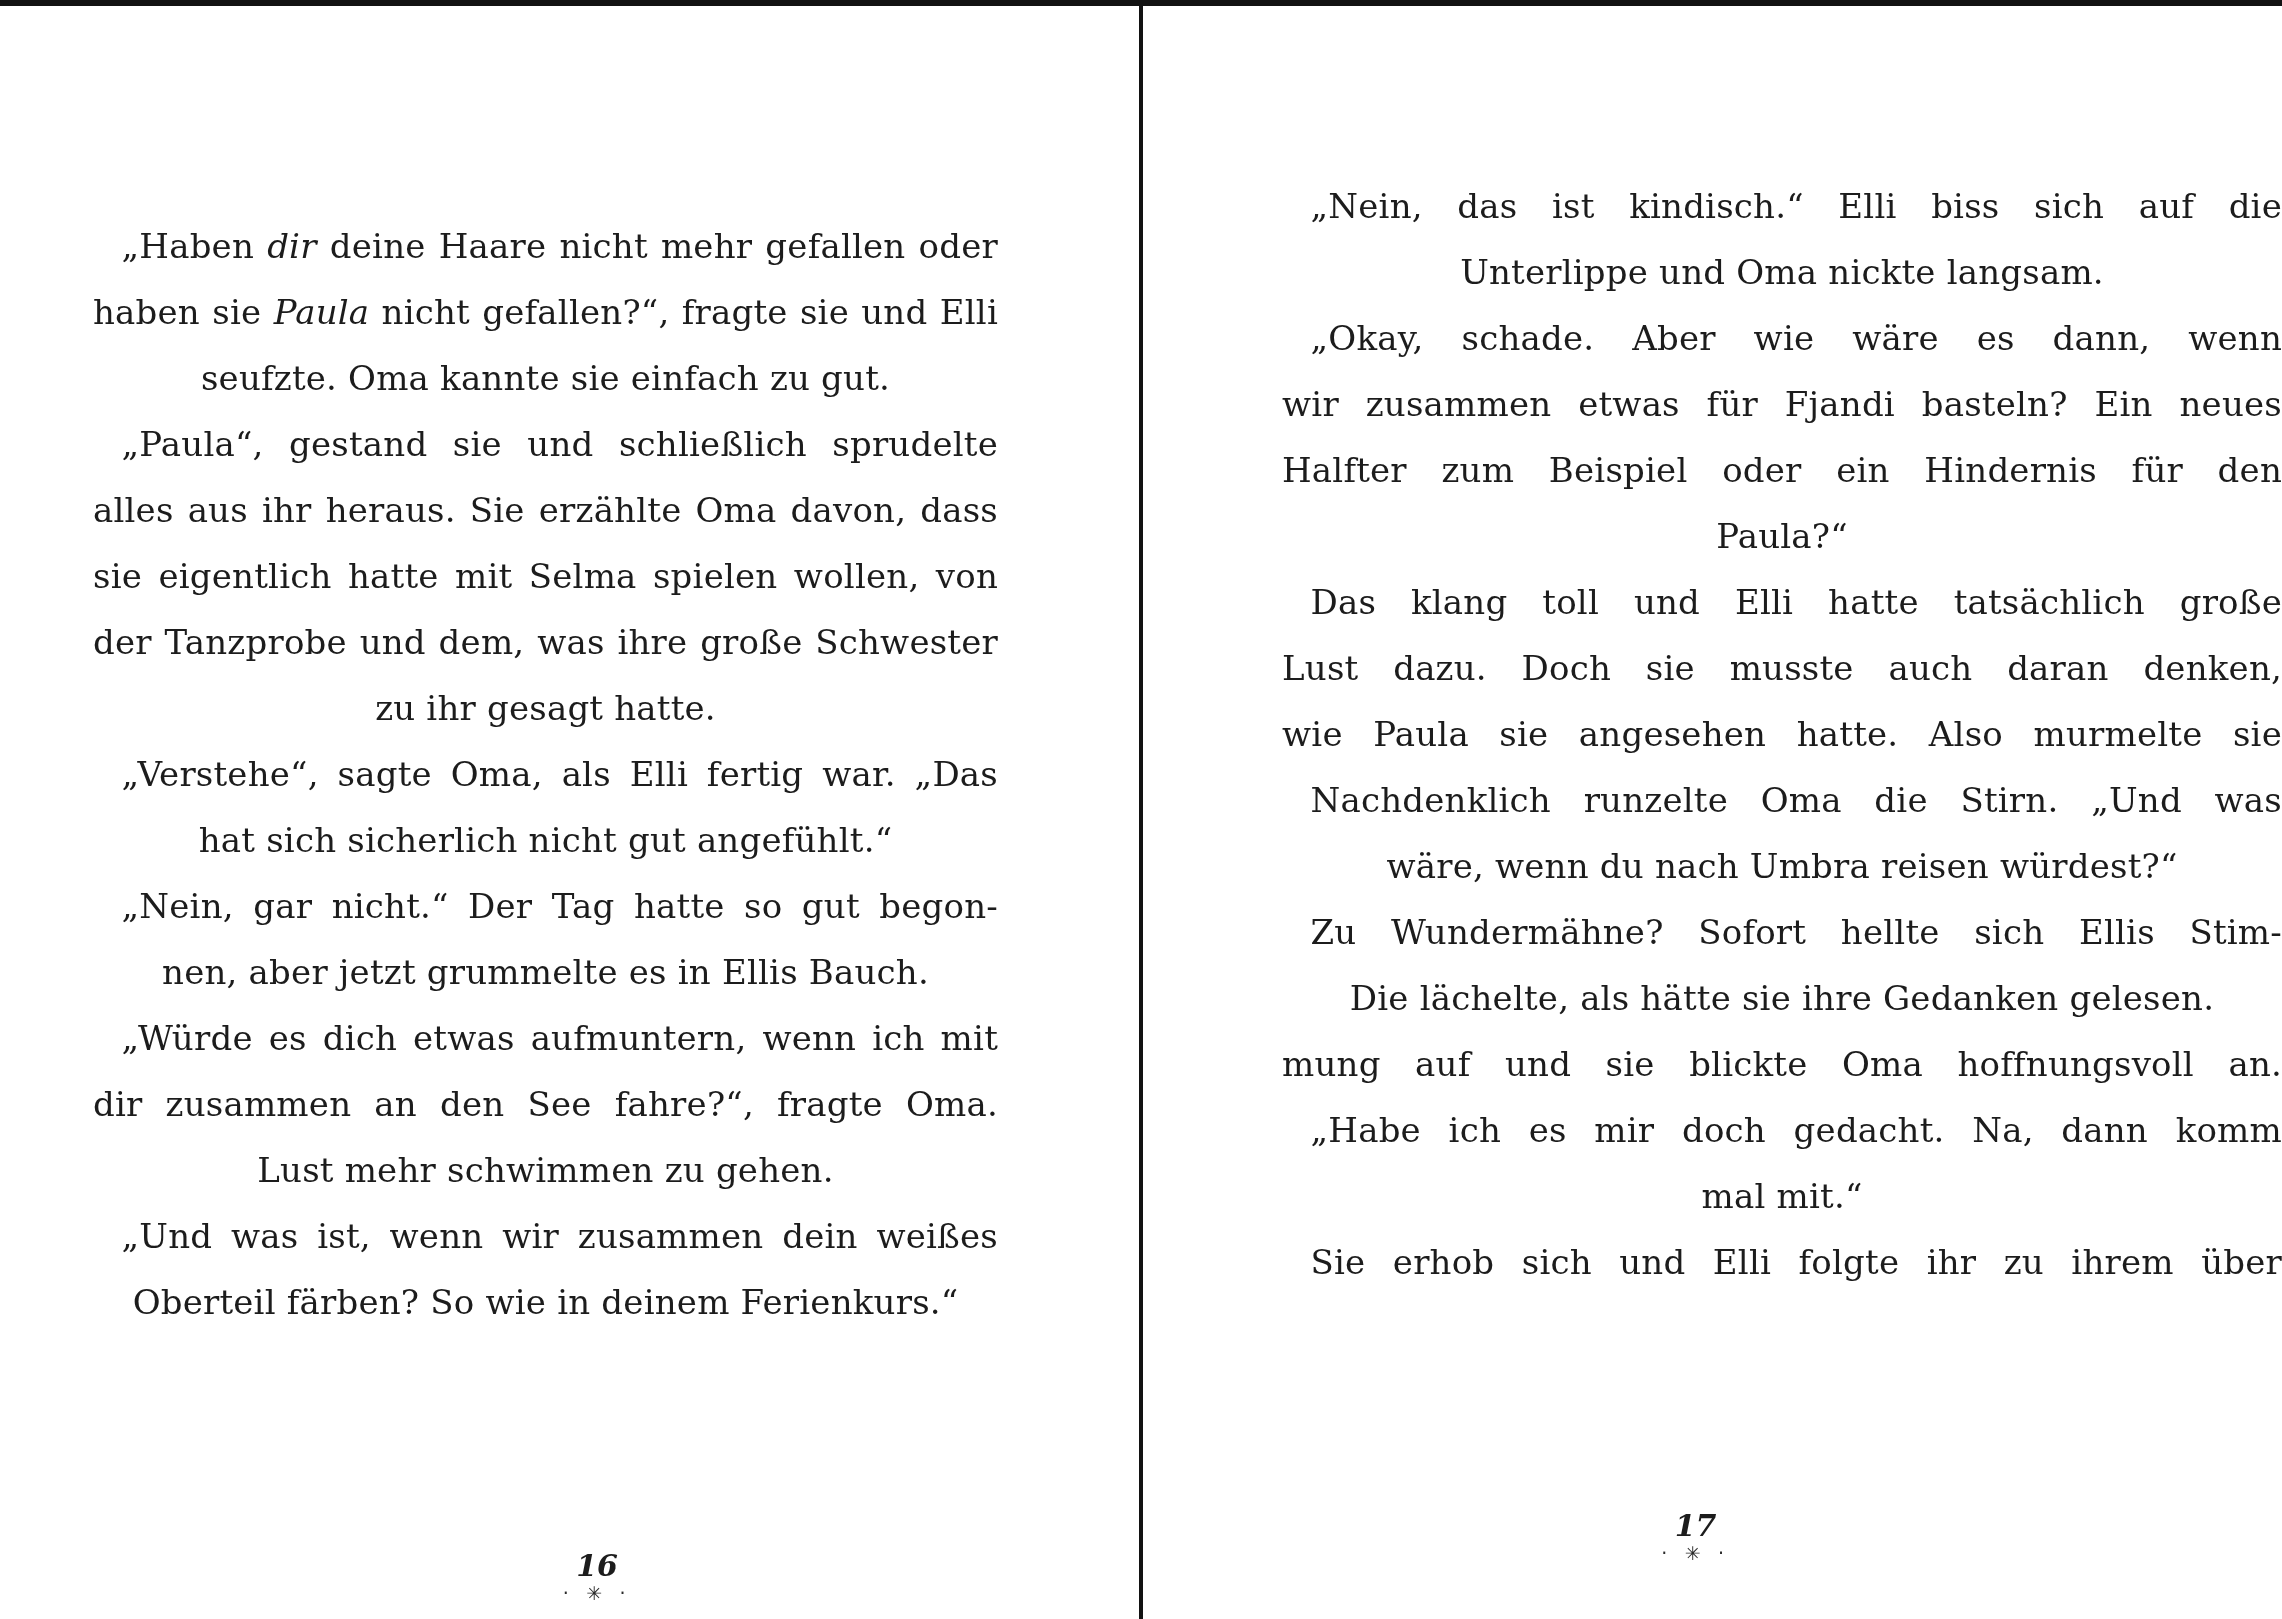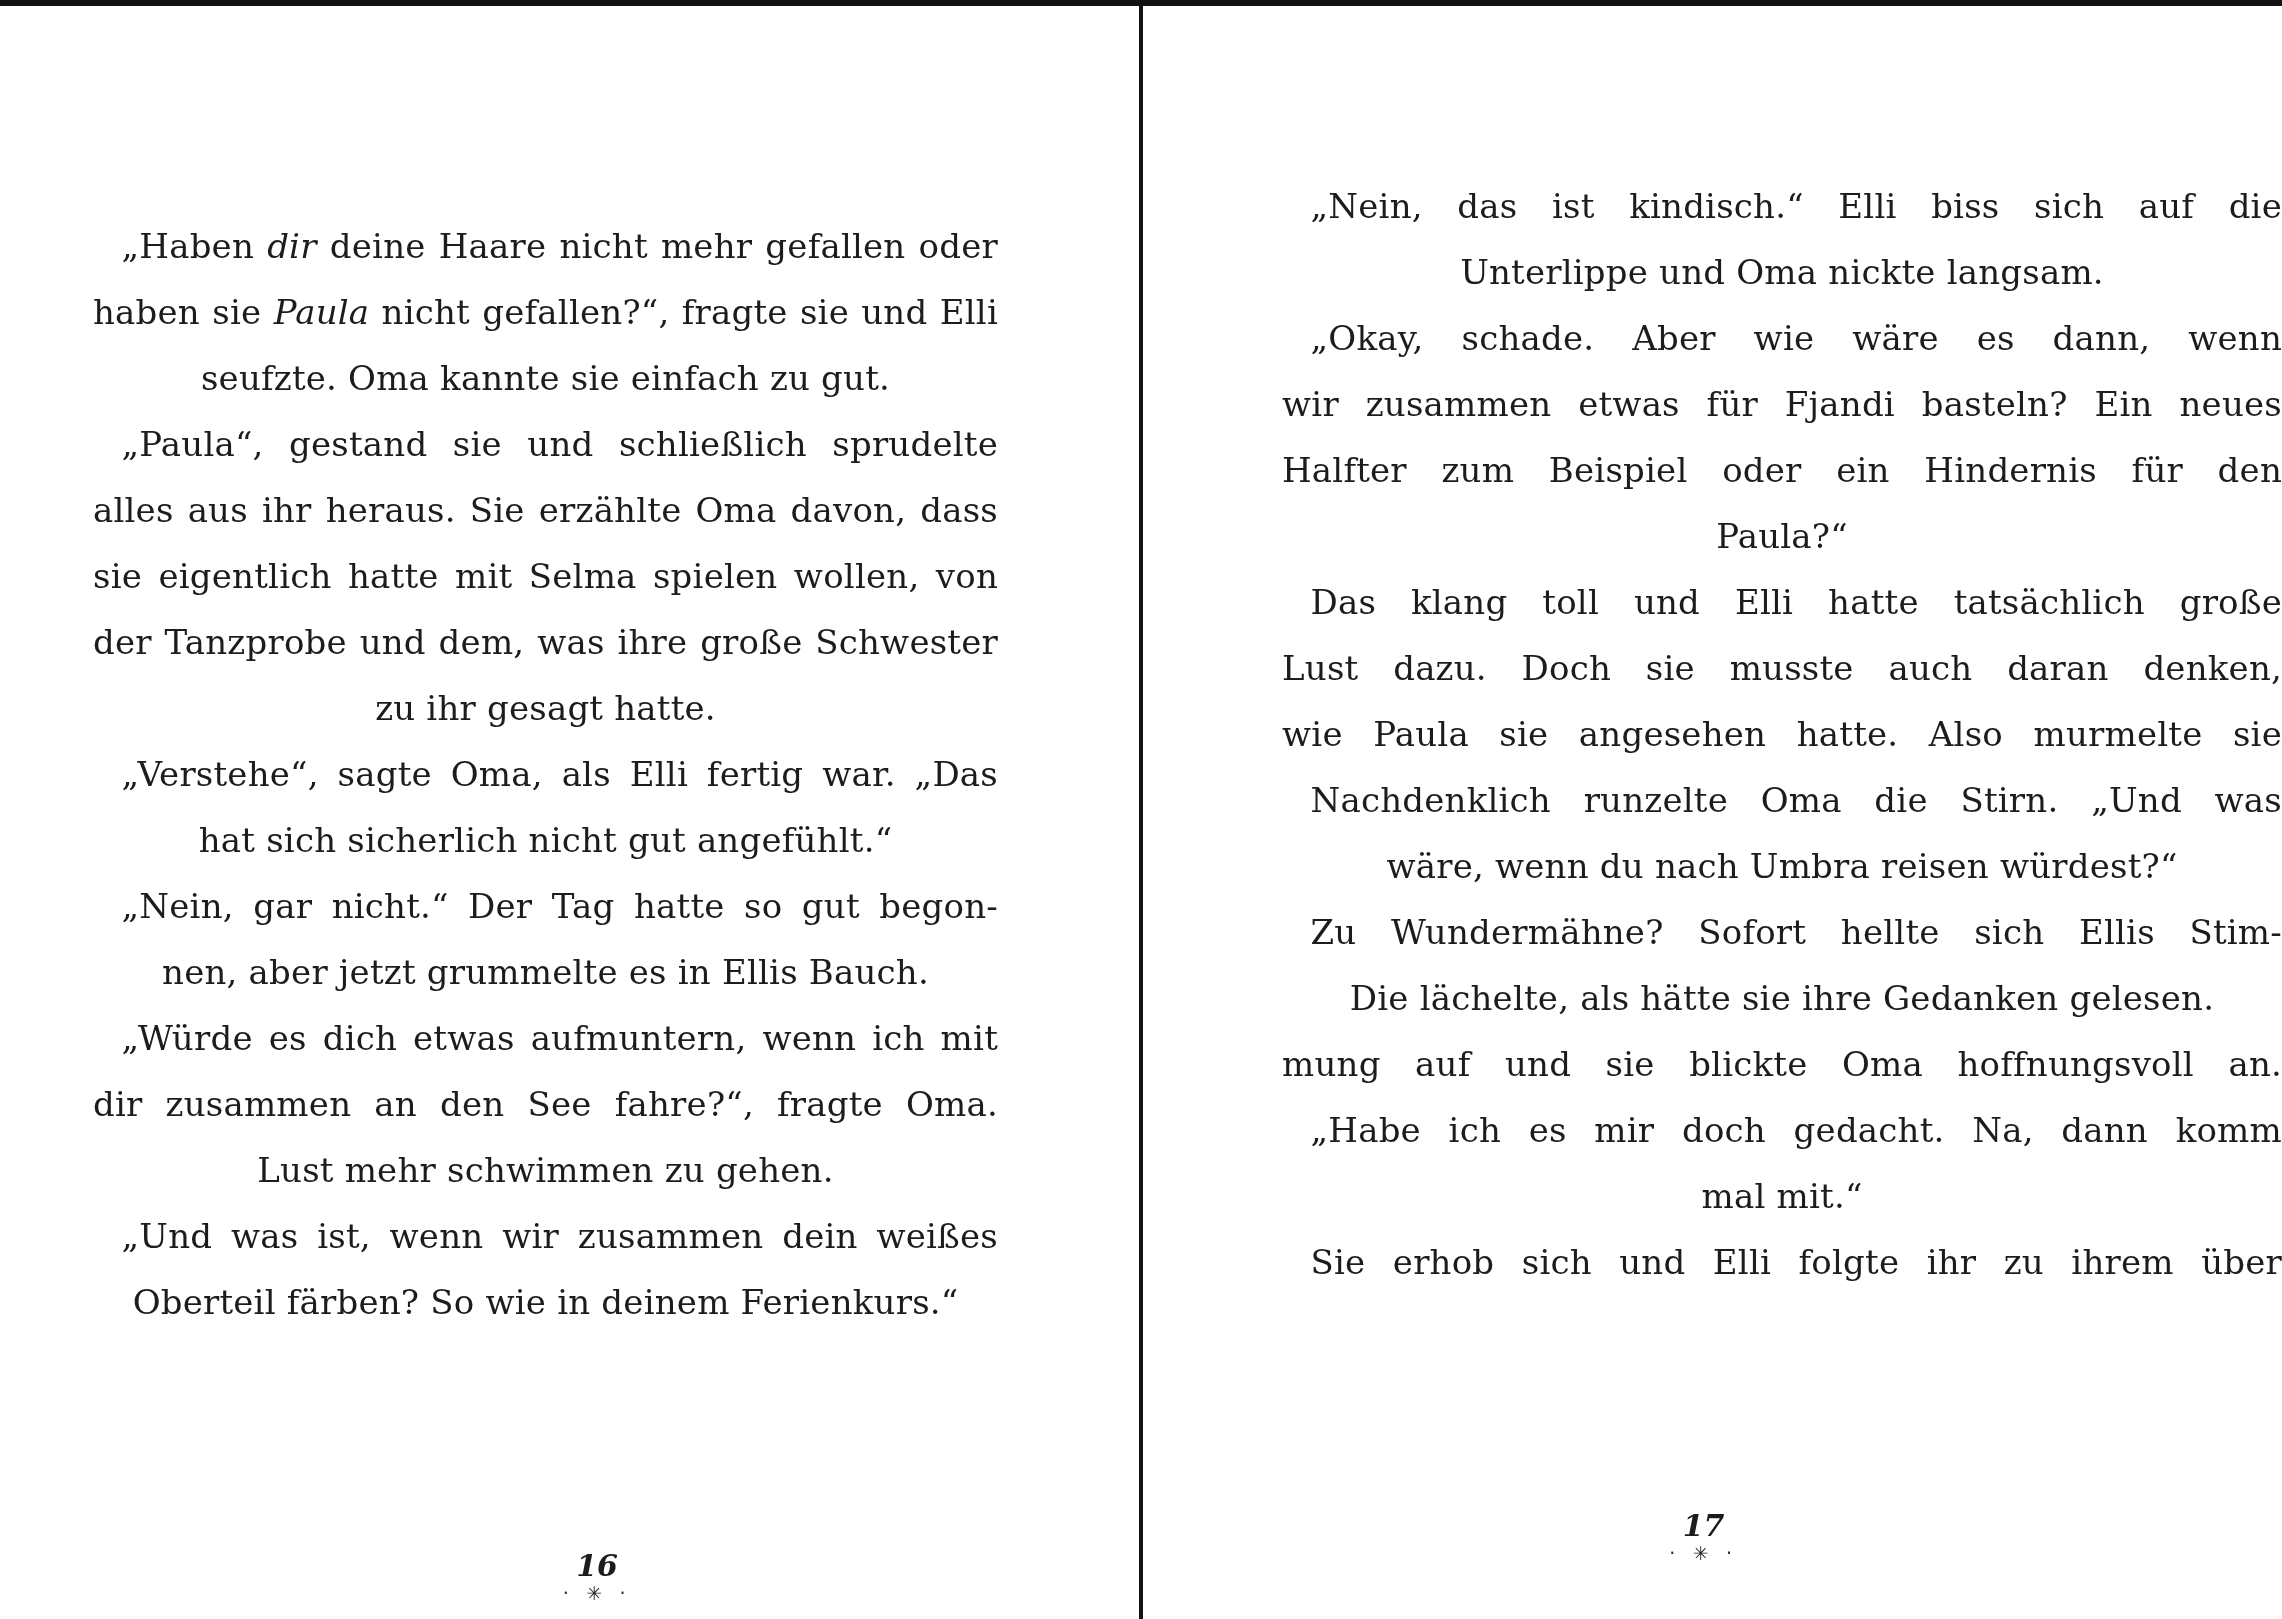--- a/index.html
+++ b/index.html
@@ -55,21 +55,21 @@
   }
   .line.indent { text-indent: 28.5px; }
   .line i { font-style: italic; }
 
   .folio {
     position: absolute;
     bottom: 55px;
     text-align: center;
   }
   .page.left  .folio { left: 195px; width: 804px; }
-  .page.right .folio { left: 149px; width: 827px; }
+  .page.right .folio { left: 141px; width: 827px; }
   .folio-num {
     font-size: 30px;
     font-style: italic;
     font-weight: bold;
     line-height: 32px;
   }
   .folio-orn {
     font-family: "DejaVu Sans", sans-serif;
     font-size: 19px;
     line-height: 23px;

